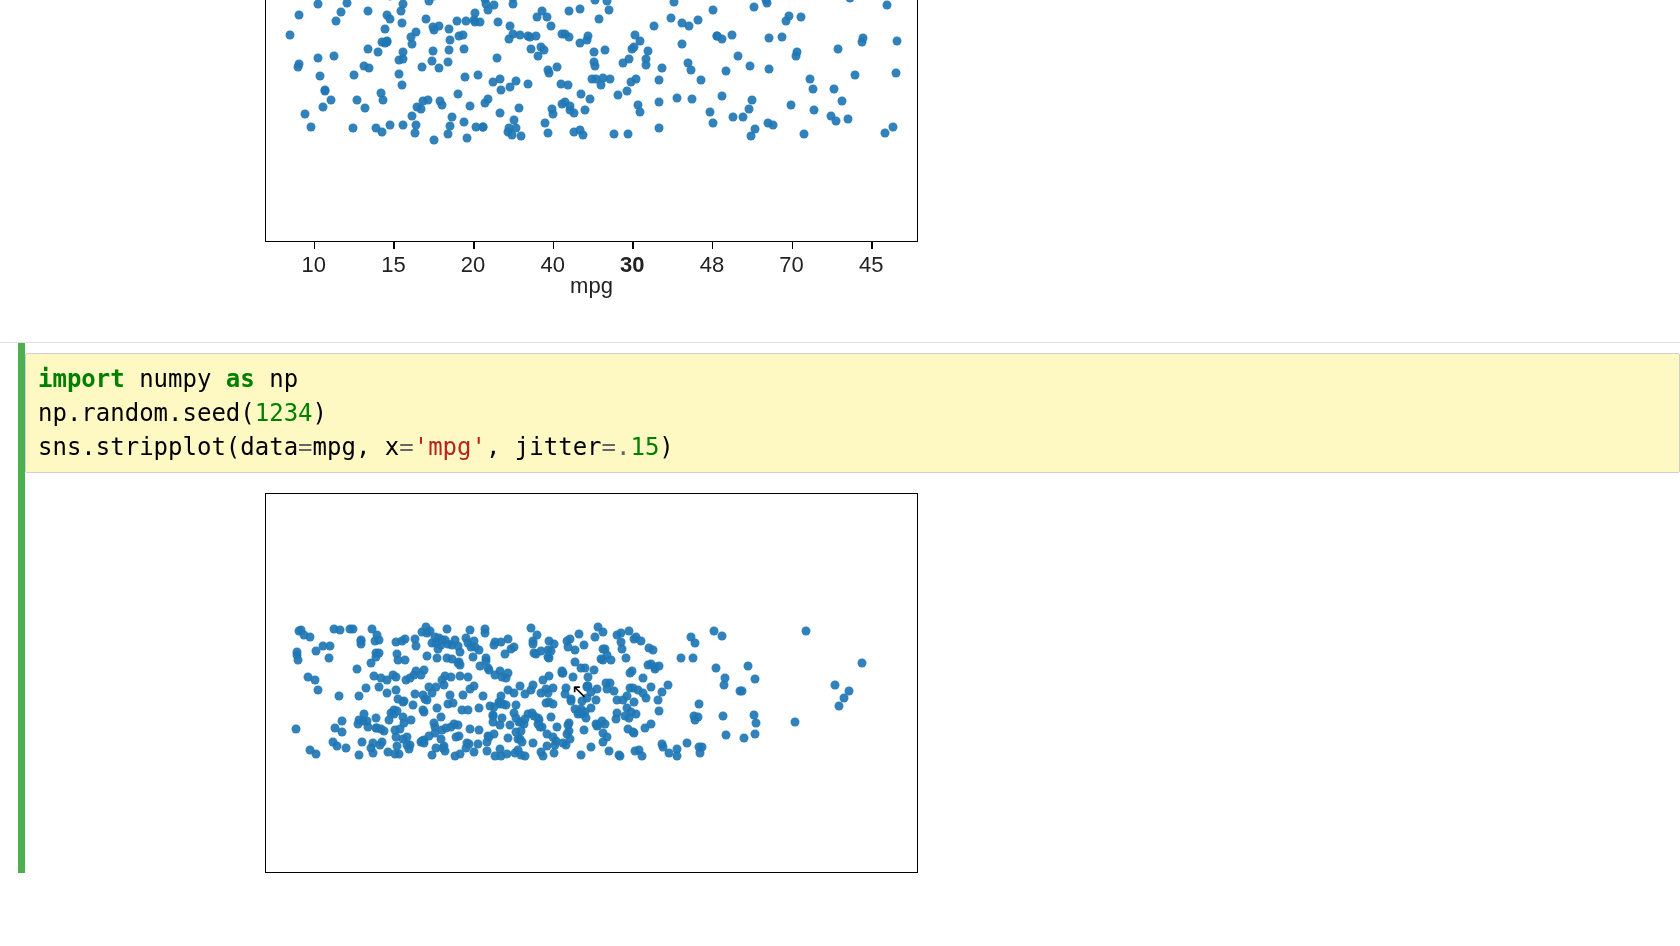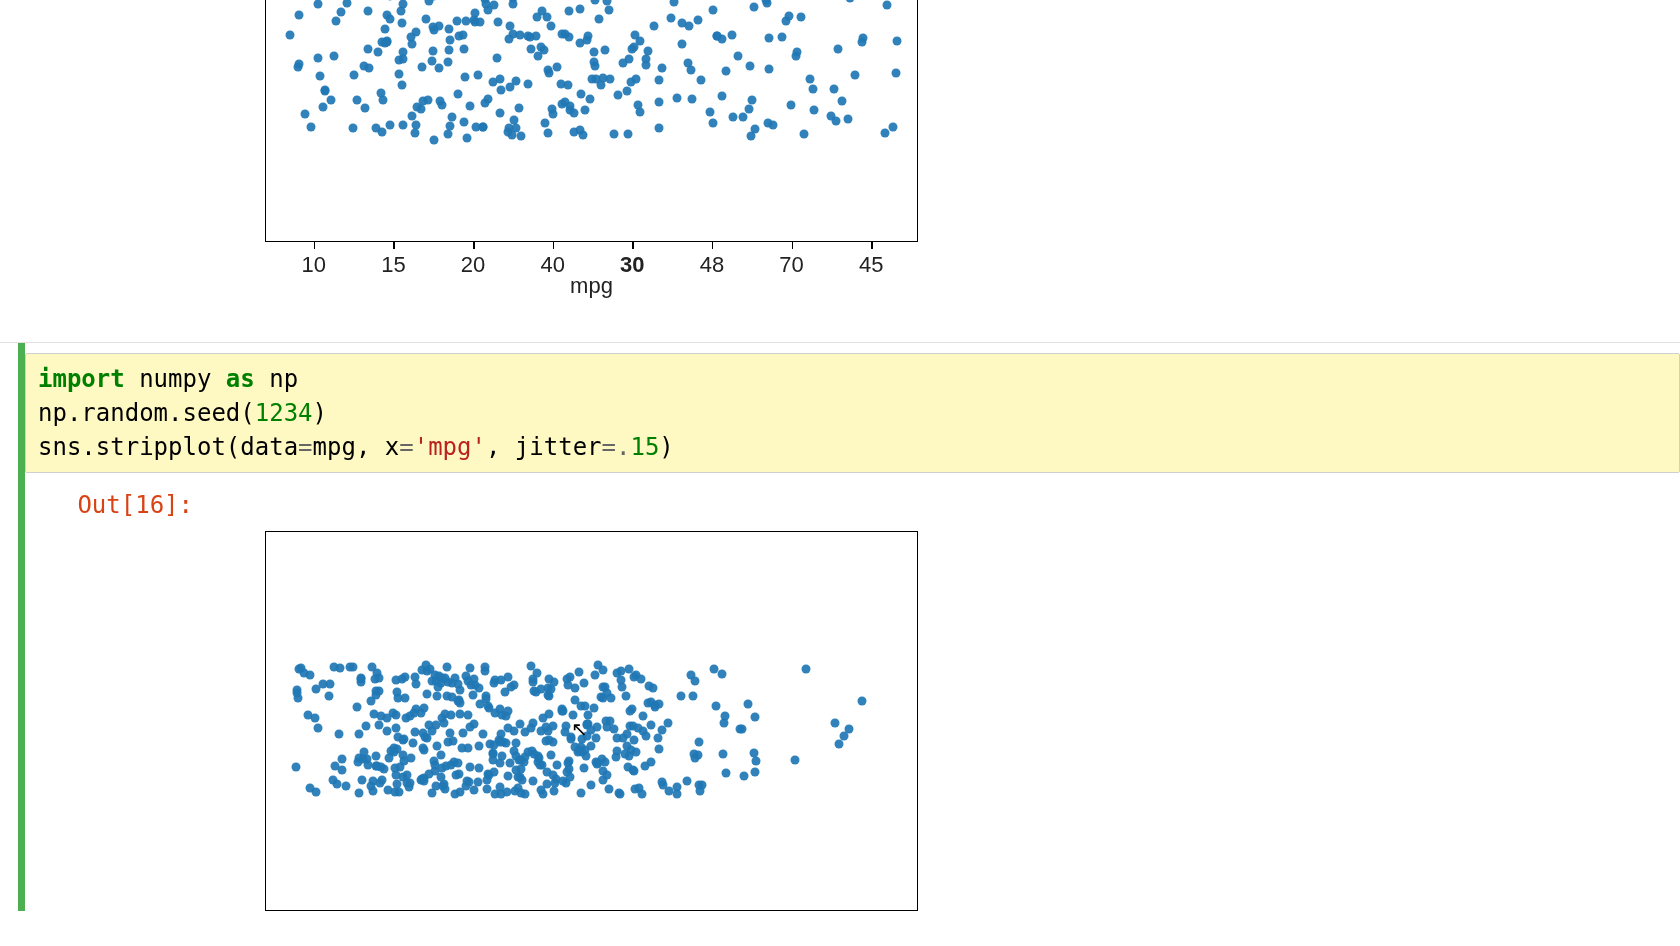--- a/index.html
+++ b/index.html
@@ -449,21 +449,20 @@
 
       <div class="prompt-area">
         <div class="code-input"><span class="kw">import</span> <span class="nm">numpy</span> <span class="kw">as</span> <span class="nm">np</span>
 <span class="nm">np.random.seed(</span><span class="num">1234</span><span class="nm">)</span>
 <span class="nm">sns.stripplot(data</span><span class="op">=</span><span class="nm">mpg, x</span><span class="op">=</span><span class="str">'mpg'</span><span class="nm">, jitter</span><span class="op">=.</span><span class="num">15</span><span class="nm">)</span></div>
       </div>
 
       <div style="height:10px;"></div>
 
       <div class="prompt-area">
-        <div class="prompt out">Out[16]:</div>
       </div>
 
       <div class="output-plot-wrap">
         <div class="plot-box plot-bottom">
           <div class="scatter-area" id="scatter-bottom" style="top:0; bottom:0;">
               <div class="dot" style="left: 30.5861px; top: 161.449px;"></div>
               <div class="dot" style="left: 43.9035px; top: 142.933px;"></div>
               <div class="dot" style="left: 63.577px; top: 151.567px;"></div>
               <div class="dot" style="left: 75.9801px; top: 227.475px;"></div>
               <div class="dot" style="left: 90.846px; top: 174.854px;"></div>

